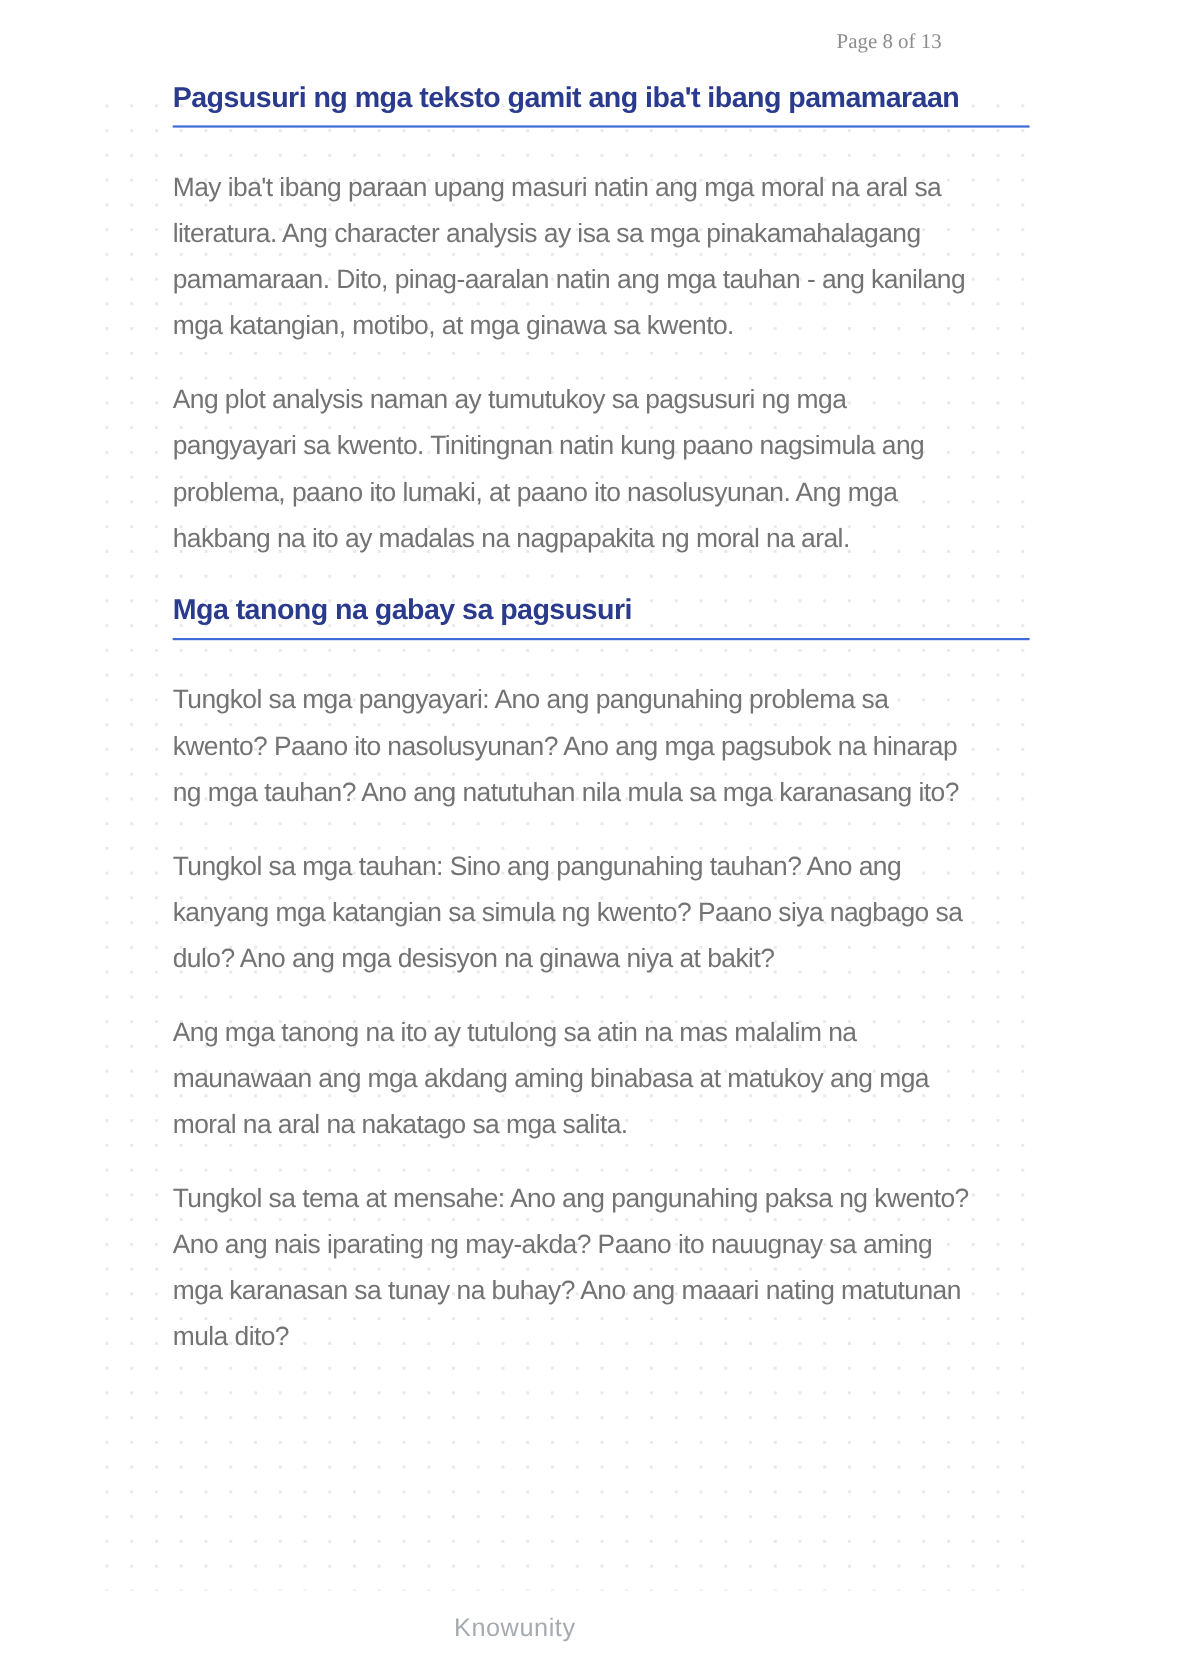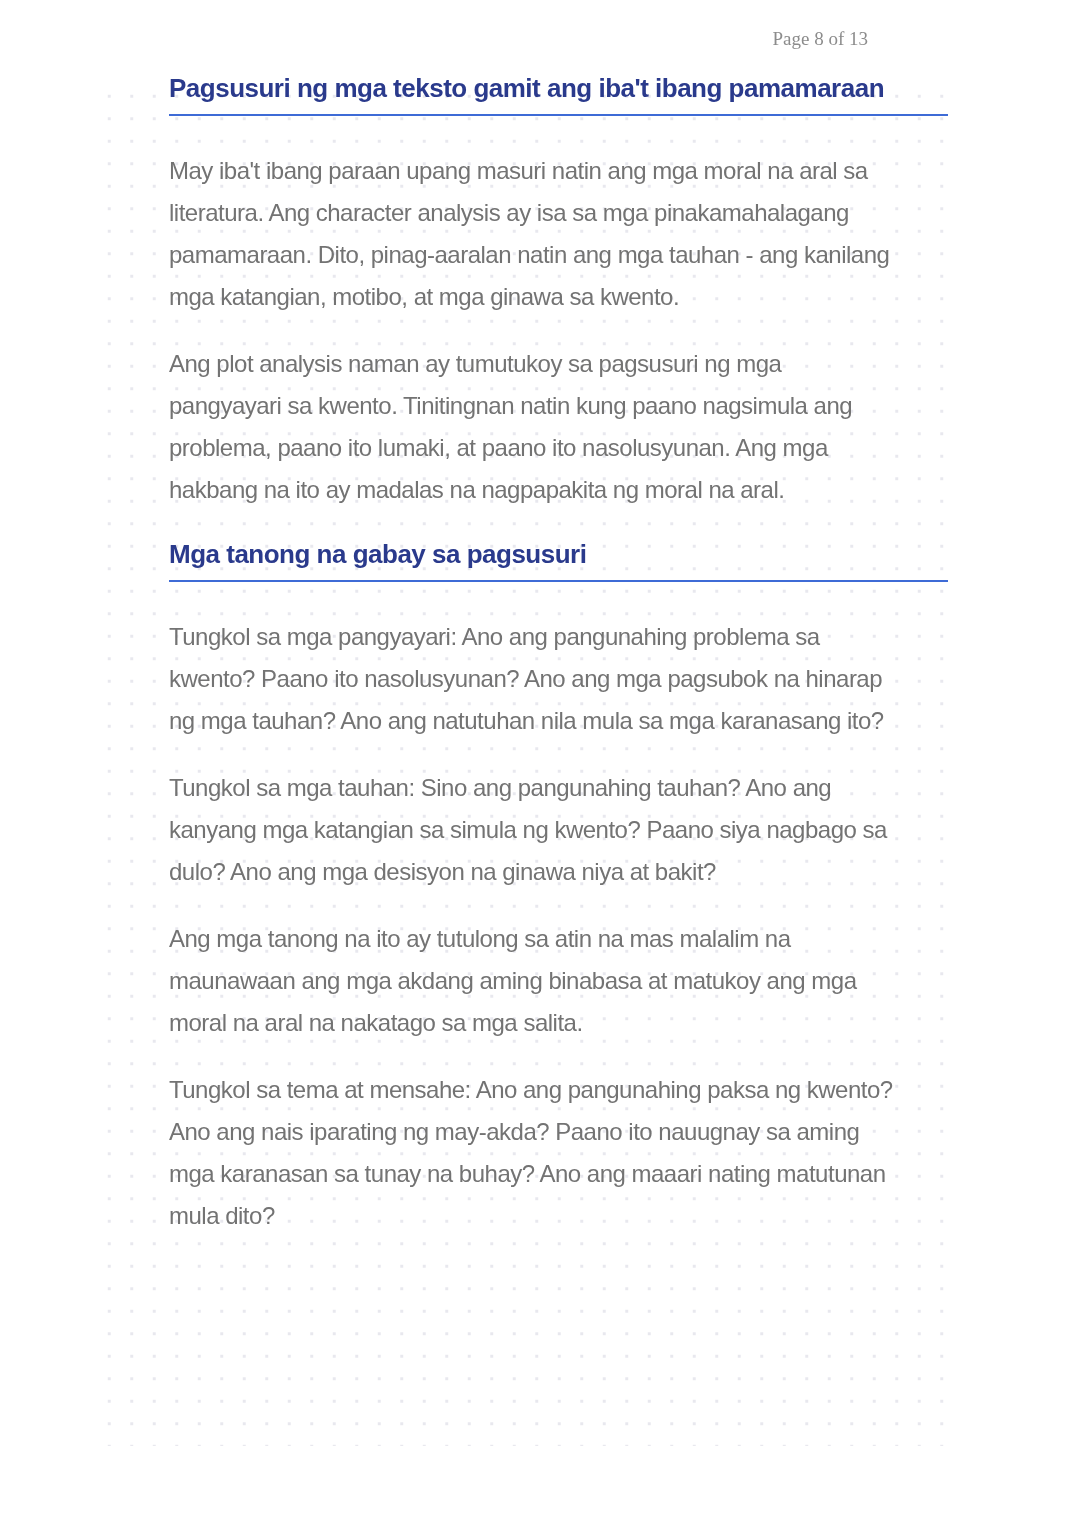--- a/index.html
+++ b/index.html
@@ -7,21 +7,20 @@
     padding: 0;
     background: #ffffff;
   }
   .page {
     position: relative;
     width: 936px;
     height: 1527px;
     background: #ffffff;
     overflow: hidden;
     font-family: "Liberation Sans", sans-serif;
-    margin-left: 12px;
   }
   .dot-grid {
     position: absolute;
     left: 85px;
     top: 84px;
     width: 921px;
     height: 1362px;
     background-image: radial-gradient(circle, #e8e8ee 1.6px, rgba(255,255,255,0) 1.8px);
     background-size: 22.5px 22.5px;
     background-position: 1px 1px;
@@ -111,14 +110,15 @@
 maunawaan ang mga akdang aming binabasa at matukoy ang mga
 moral na aral na nakatago sa mga salita.</p>
 
     <p>Tungkol sa tema at mensahe: Ano ang pangunahing paksa ng kwento?
 Ano ang nais iparating ng may-akda? Paano ito nauugnay sa aming
 mga karanasan sa tunay na buhay? Ano ang maaari nating matutunan
 mula dito?</p>
 
   </main>
 
+  <div class="footer-brand">Knowunity</div>
 
 </div>
 
 </body></html>

